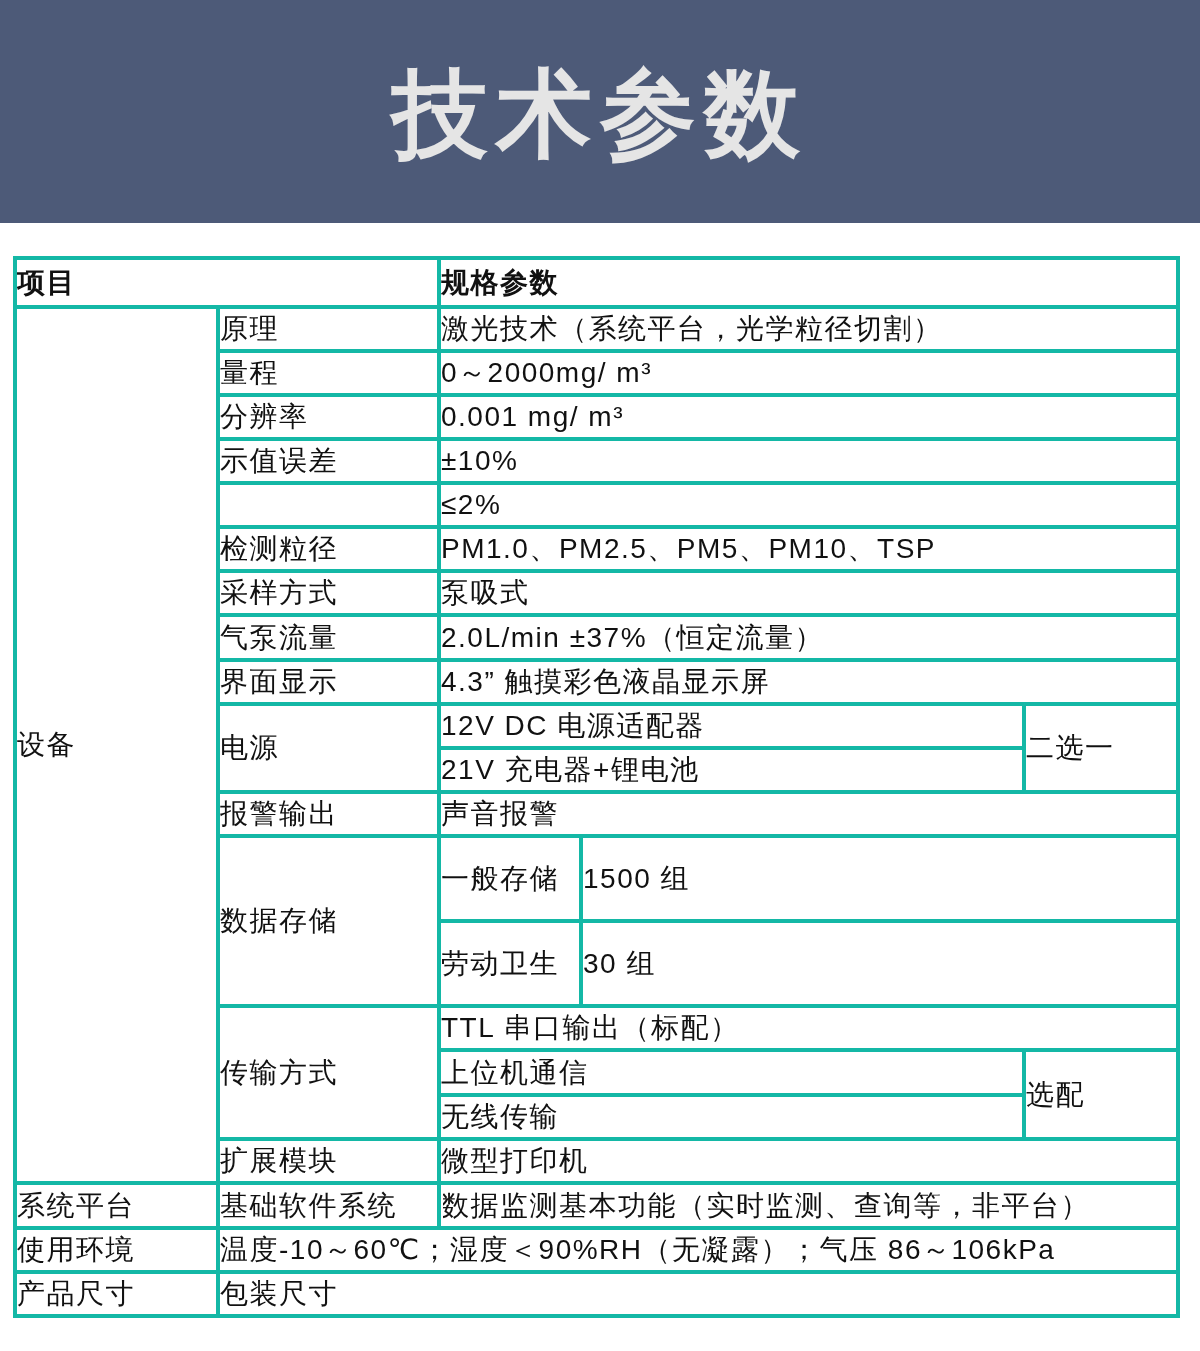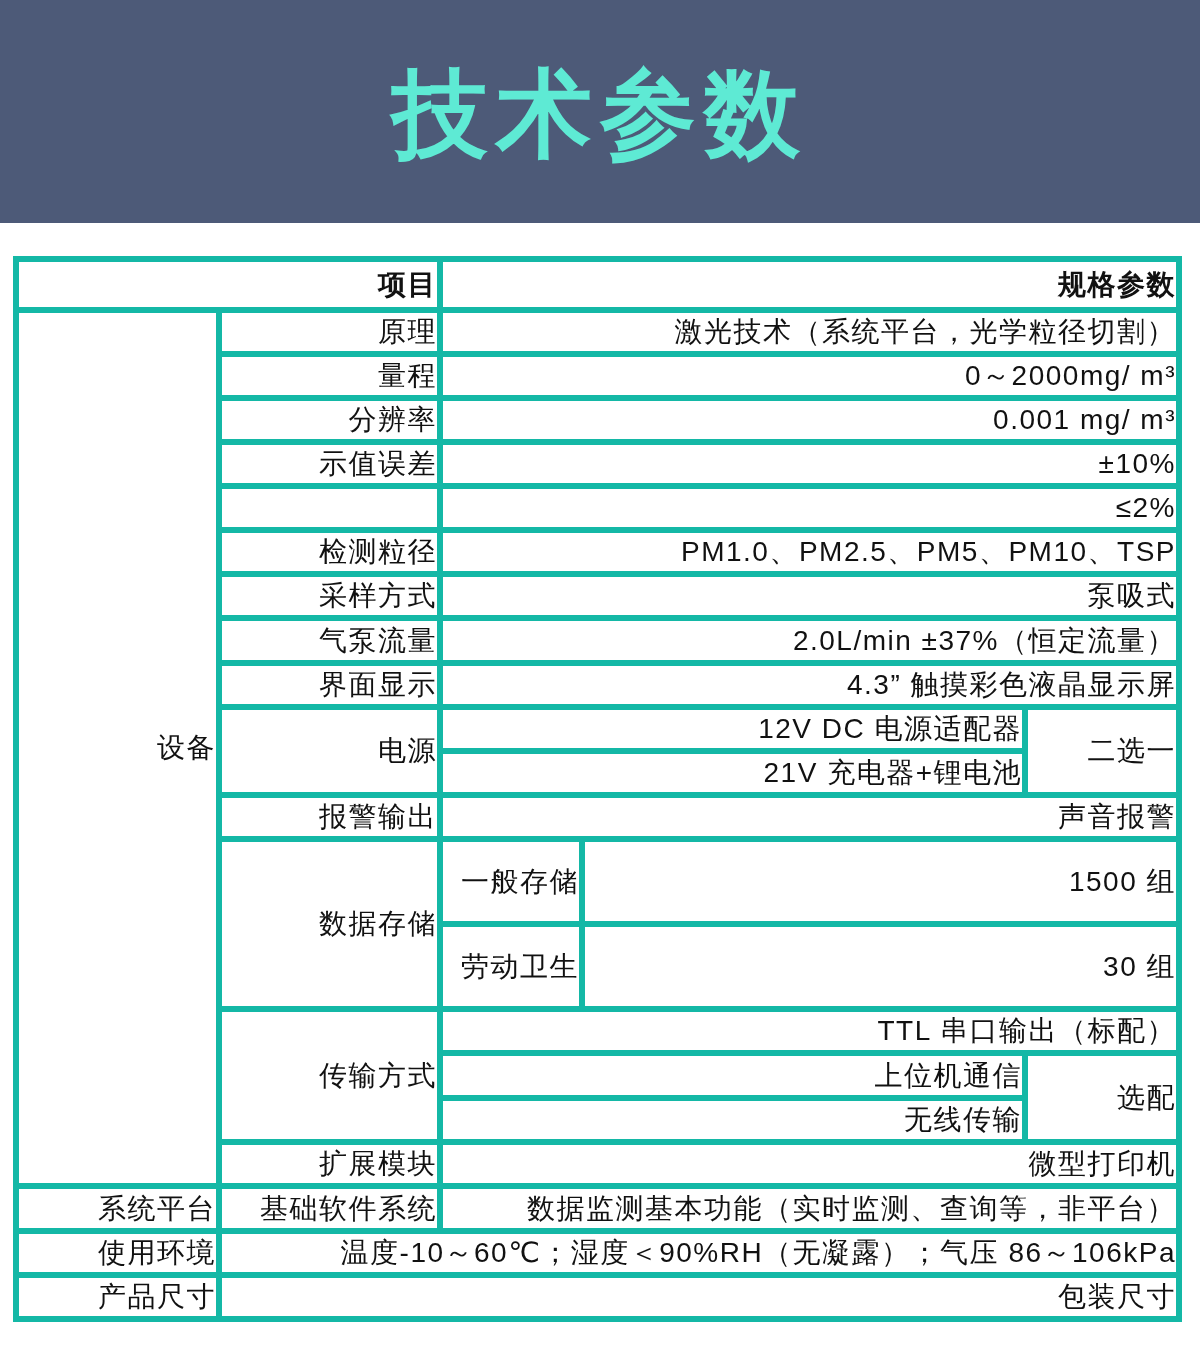--- a/index.html
+++ b/index.html
@@ -23,42 +23,42 @@
     position: absolute;
     left: 0; top: 0;
     width: 1200px;
     height: 223px;
     background: #4d5a78;
     display: flex;
     align-items: center;
     justify-content: center;
   }
   .banner .title {
-    color: #5eead4;
+    color: #e5e5e5;
     font-size: 96px;
     font-weight: bold;
     letter-spacing: 8px;
     line-height: 1;
     transform: translateY(2px);
   }
   
   table.spec {
     position: absolute;
     left: 13px;
     top: 256px;
     width: 1163px;
     border-collapse: collapse;
     table-layout: fixed;
     border: 3px solid #262626;
   }
   table.spec td {
-    border: 6px solid #14b8a6;
+    border: 4px solid #14b8a6;
     font-size: 28px;
     letter-spacing: 1.5px;
-    text-align: right;
+    text-align: left;
     vertical-align: middle;
     padding: 0;
     overflow: hidden;
     word-break: break-all;
   }
   tr.hdr td {
     font-weight: bold;
     height: 45px;
     border-bottom: 3px solid #262626;
   }

